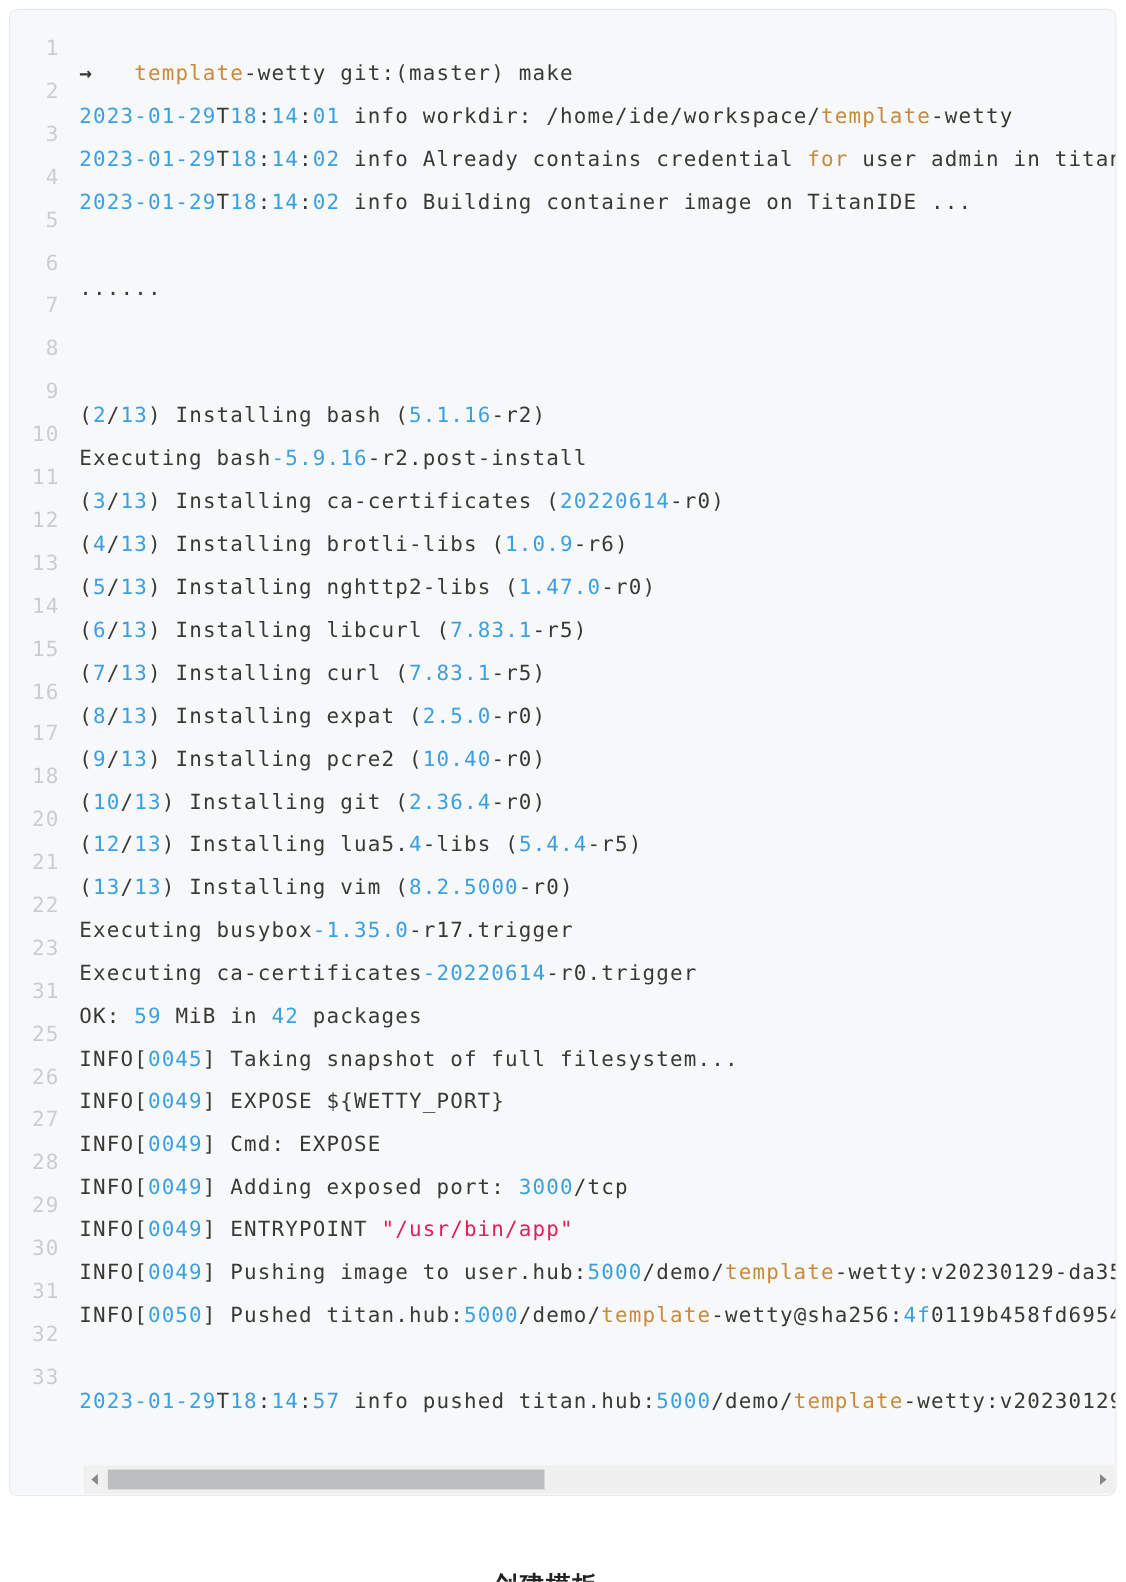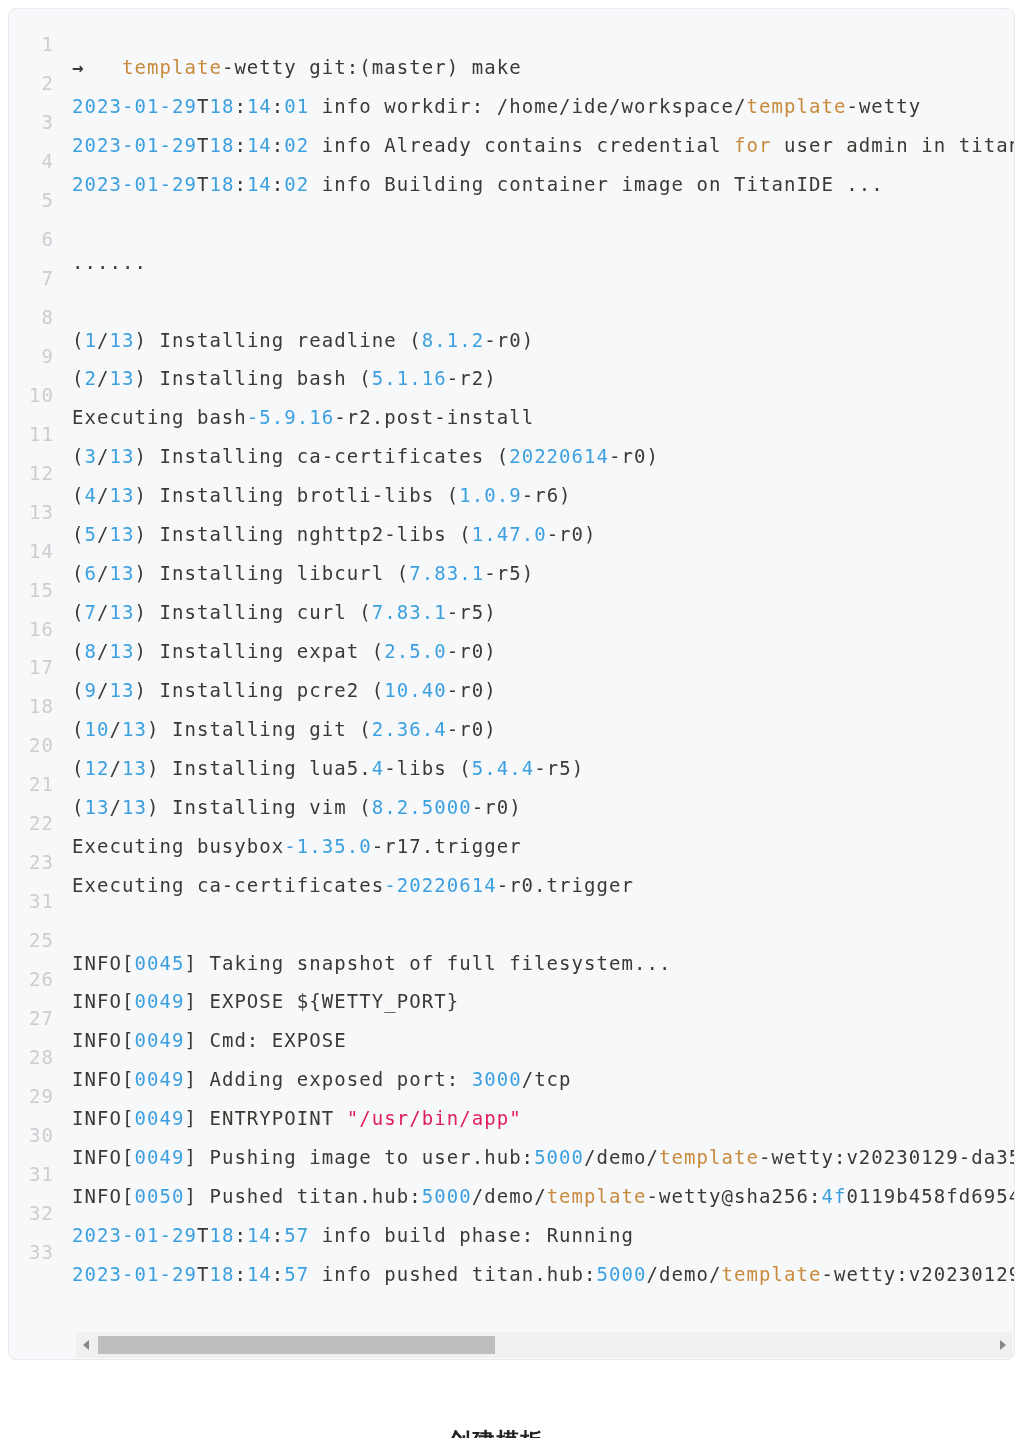--- a/index.html
+++ b/index.html
@@ -70,44 +70,44 @@
 
 <div class="code-block">
   <div class="lines">
       <div class="line"><span class="ln">1</span><span class="lc"><span class="c-a">→   </span><span class="c-o">template</span><span class="c-d">-wetty git:(master) make</span></span></div>
       <div class="line"><span class="ln">2</span><span class="lc"><span class="c-b">2023-01-29</span><span class="c-d">T</span><span class="c-b">18</span><span class="c-d">:</span><span class="c-b">14</span><span class="c-d">:</span><span class="c-b">01</span><span class="c-d"> info workdir: /home/ide/workspace/</span><span class="c-o">template</span><span class="c-d">-wetty</span></span></div>
       <div class="line"><span class="ln">3</span><span class="lc"><span class="c-b">2023-01-29</span><span class="c-d">T</span><span class="c-b">18</span><span class="c-d">:</span><span class="c-b">14</span><span class="c-d">:</span><span class="c-b">02</span><span class="c-d"> info Already contains credential </span><span class="c-o">for</span><span class="c-d"> user admin in titan.hu</span></span></div>
       <div class="line"><span class="ln">4</span><span class="lc"><span class="c-b">2023-01-29</span><span class="c-d">T</span><span class="c-b">18</span><span class="c-d">:</span><span class="c-b">14</span><span class="c-d">:</span><span class="c-b">02</span><span class="c-d"> info Building container image on TitanIDE ...</span></span></div>
       <div class="line"><span class="ln">5</span><span class="lc"></span></div>
       <div class="line"><span class="ln">6</span><span class="lc"><span class="c-d">......</span></span></div>
       <div class="line"><span class="ln">7</span><span class="lc"></span></div>
-      <div class="line"><span class="ln">8</span><span class="lc"><span class="c-d">(</span><span class="c-b">1</span><span class="c-d">/</span><span class="c-b">13</span><span class="c-d">) Installing readline (</span><span class="c-b">8.1.2</span><span class="c-d">-r0)</span></span></div>
+      <div class="line"><span class="ln">8</span></div>
       <div class="line"><span class="ln">9</span><span class="lc"><span class="c-d">(</span><span class="c-b">2</span><span class="c-d">/</span><span class="c-b">13</span><span class="c-d">) Installing bash (</span><span class="c-b">5.1.16</span><span class="c-d">-r2)</span></span></div>
       <div class="line"><span class="ln">10</span><span class="lc"><span class="c-d">Executing bash</span><span class="c-b">-5.9.16</span><span class="c-d">-r2.post-install</span></span></div>
       <div class="line"><span class="ln">11</span><span class="lc"><span class="c-d">(</span><span class="c-b">3</span><span class="c-d">/</span><span class="c-b">13</span><span class="c-d">) Installing ca-certificates (</span><span class="c-b">20220614</span><span class="c-d">-r0)</span></span></div>
       <div class="line"><span class="ln">12</span><span class="lc"><span class="c-d">(</span><span class="c-b">4</span><span class="c-d">/</span><span class="c-b">13</span><span class="c-d">) Installing brotli-libs (</span><span class="c-b">1.0.9</span><span class="c-d">-r6)</span></span></div>
       <div class="line"><span class="ln">13</span><span class="lc"><span class="c-d">(</span><span class="c-b">5</span><span class="c-d">/</span><span class="c-b">13</span><span class="c-d">) Installing nghttp2-libs (</span><span class="c-b">1.47.0</span><span class="c-d">-r0)</span></span></div>
       <div class="line"><span class="ln">14</span><span class="lc"><span class="c-d">(</span><span class="c-b">6</span><span class="c-d">/</span><span class="c-b">13</span><span class="c-d">) Installing libcurl (</span><span class="c-b">7.83.1</span><span class="c-d">-r5)</span></span></div>
       <div class="line"><span class="ln">15</span><span class="lc"><span class="c-d">(</span><span class="c-b">7</span><span class="c-d">/</span><span class="c-b">13</span><span class="c-d">) Installing curl (</span><span class="c-b">7.83.1</span><span class="c-d">-r5)</span></span></div>
       <div class="line"><span class="ln">16</span><span class="lc"><span class="c-d">(</span><span class="c-b">8</span><span class="c-d">/</span><span class="c-b">13</span><span class="c-d">) Installing expat (</span><span class="c-b">2.5.0</span><span class="c-d">-r0)</span></span></div>
       <div class="line"><span class="ln">17</span><span class="lc"><span class="c-d">(</span><span class="c-b">9</span><span class="c-d">/</span><span class="c-b">13</span><span class="c-d">) Installing pcre2 (</span><span class="c-b">10.40</span><span class="c-d">-r0)</span></span></div>
       <div class="line"><span class="ln">18</span><span class="lc"><span class="c-d">(</span><span class="c-b">10</span><span class="c-d">/</span><span class="c-b">13</span><span class="c-d">) Installing git (</span><span class="c-b">2.36.4</span><span class="c-d">-r0)</span></span></div>
       <div class="line"><span class="ln">20</span><span class="lc"><span class="c-d">(</span><span class="c-b">12</span><span class="c-d">/</span><span class="c-b">13</span><span class="c-d">) Installing lua5.</span><span class="c-b">4</span><span class="c-d">-libs (</span><span class="c-b">5.4.4</span><span class="c-d">-r5)</span></span></div>
       <div class="line"><span class="ln">21</span><span class="lc"><span class="c-d">(</span><span class="c-b">13</span><span class="c-d">/</span><span class="c-b">13</span><span class="c-d">) Installing vim (</span><span class="c-b">8.2.5000</span><span class="c-d">-r0)</span></span></div>
       <div class="line"><span class="ln">22</span><span class="lc"><span class="c-d">Executing busybox</span><span class="c-b">-1.35.0</span><span class="c-d">-r17.trigger</span></span></div>
       <div class="line"><span class="ln">23</span><span class="lc"><span class="c-d">Executing ca-certificates</span><span class="c-b">-20220614</span><span class="c-d">-r0.trigger</span></span></div>
-      <div class="line"><span class="ln">31</span></div>
+      <div class="line"><span class="ln">31</span><span class="lc"><span class="c-d">OK: </span><span class="c-b">59</span><span class="c-d"> MiB in </span><span class="c-b">42</span><span class="c-d"> packages</span></span></div>
       <div class="line"><span class="ln">25</span><span class="lc"><span class="c-d">INFO[</span><span class="c-b">0045</span><span class="c-d">] Taking snapshot of full filesystem...</span></span></div>
       <div class="line"><span class="ln">26</span><span class="lc"><span class="c-d">INFO[</span><span class="c-b">0049</span><span class="c-d">] EXPOSE ${WETTY_PORT}</span></span></div>
       <div class="line"><span class="ln">27</span><span class="lc"><span class="c-d">INFO[</span><span class="c-b">0049</span><span class="c-d">] Cmd: EXPOSE</span></span></div>
       <div class="line"><span class="ln">28</span><span class="lc"><span class="c-d">INFO[</span><span class="c-b">0049</span><span class="c-d">] Adding exposed port: </span><span class="c-b">3000</span><span class="c-d">/tcp</span></span></div>
       <div class="line"><span class="ln">29</span><span class="lc"><span class="c-d">INFO[</span><span class="c-b">0049</span><span class="c-d">] ENTRYPOINT </span><span class="c-r">"/usr/bin/app"</span></span></div>
       <div class="line"><span class="ln">30</span><span class="lc"><span class="c-d">INFO[</span><span class="c-b">0049</span><span class="c-d">] Pushing image to user.hub:</span><span class="c-b">5000</span><span class="c-d">/demo/</span><span class="c-o">template</span><span class="c-d">-wetty:v20230129-da35f</span></span></div>
       <div class="line"><span class="ln">31</span><span class="lc"><span class="c-d">INFO[</span><span class="c-b">0050</span><span class="c-d">] Pushed titan.hub:</span><span class="c-b">5000</span><span class="c-d">/demo/</span><span class="c-o">template</span><span class="c-d">-wetty@sha256:</span><span class="c-b">4f</span><span class="c-d">0119b458fd6954f4</span></span></div>
-      <div class="line"><span class="ln">32</span><span class="lc"><span class="c-b">2023-01-29</span><span class="c-d">T</span><span class="c-b">18</span><span class="c-d">:</span><span class="c-b">14</span><span class="c-d">:</span><span class="c-b">57</span><span class="c-d"> info build phase: Running</span></span></div>
+      <div class="line"><span class="ln">32</span></div>
       <div class="line"><span class="ln">33</span><span class="lc"><span class="c-b">2023-01-29</span><span class="c-d">T</span><span class="c-b">18</span><span class="c-d">:</span><span class="c-b">14</span><span class="c-d">:</span><span class="c-b">57</span><span class="c-d"> info pushed titan.hub:</span><span class="c-b">5000</span><span class="c-d">/demo/</span><span class="c-o">template</span><span class="c-d">-wetty:v20230129-d</span></span></div>
     </div>
 
   <div class="hscroll">
     <div class="arr arr-left"></div>
     <div class="hthumb"></div>
     <div class="arr arr-right"></div>
   </div>
 </div>
 

